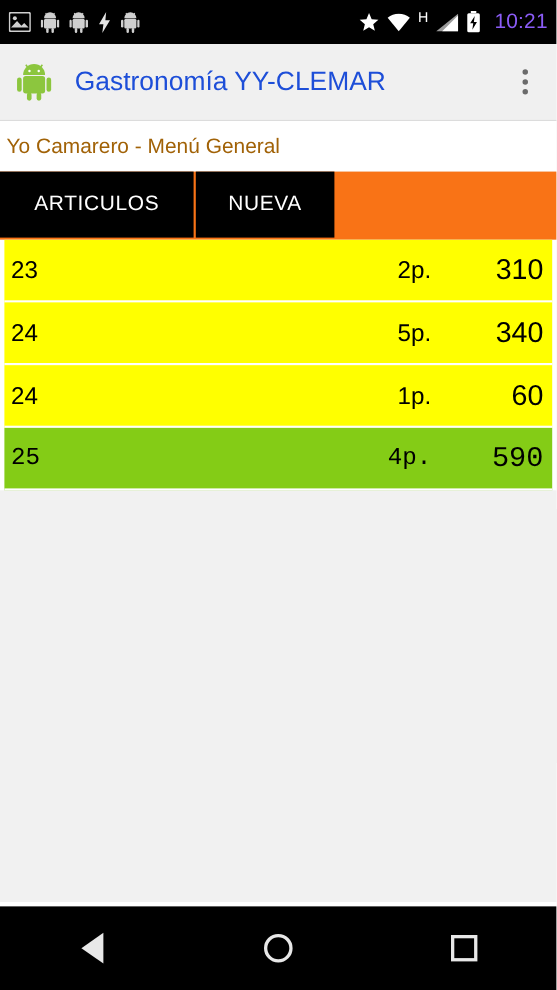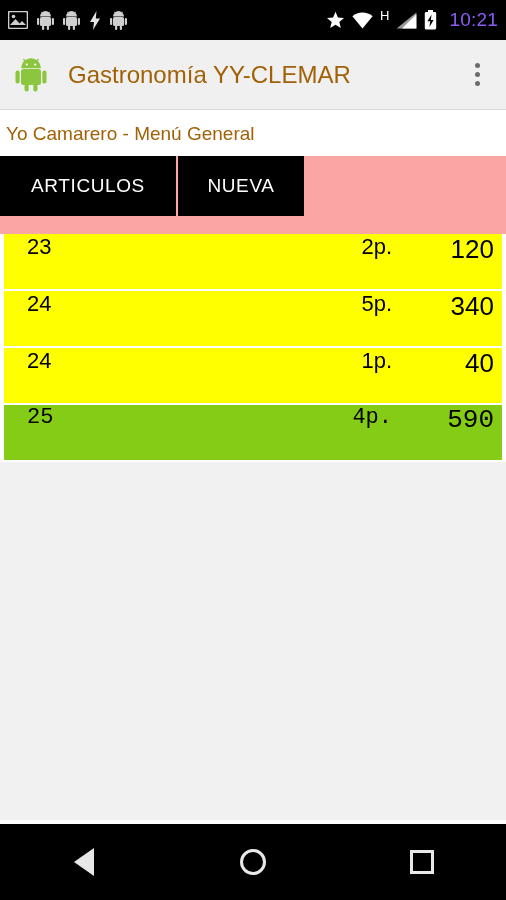--- a/index.html
+++ b/index.html
@@ -59,21 +59,21 @@
     background: #f0f0f0;
     display: flex;
     align-items: center;
     padding: 0 14px;
     flex: none;
     border-bottom: 1px solid #dcdcdc;
   }
   .app-icon { width: 34px; height: 34px; flex: none; }
   .app-title {
     font-size: 24px;
-    color: #a16207;
+    color: #1d4ed8;
     margin-left: 20px;
     white-space: nowrap;
     overflow: hidden;
   }
   .overflow {
     margin-left: auto;
     width: 30px; height: 40px;
     display: flex; flex-direction: column;
     align-items: center; justify-content: center;
     gap: 4px;
@@ -88,23 +88,23 @@
   }
   .subtitle {
     font-size: 19px;
     color: #a16207;
   }
 
   
   .btn-row {
     display: flex;
     gap: 2px;
-    background: #fca5a5;
-    flex: none;
-    padding-bottom: 18px;
+    background: #f97316;
+    flex: none;
+    padding-bottom: 2px;
   }
   .btn {
     background: #000000;
     color: #ffffff;
     height: 60px;
     display: flex;
     align-items: center;
     justify-content: center;
     font-size: 19px;
     letter-spacing: 0.6px;
@@ -115,23 +115,23 @@
 
   
   .list {
     flex: none;
     padding: 0 4px;
     background: #ffffff;
   }
   .row {
     height: 57px;
     display: flex;
-    align-items: flex-start;
+    align-items: center;
     border-bottom: 2px solid #ffffff;
-    padding: 0 8px 0 23px;
+    padding: 0 8px 0 6px;
   }
   .row .c-id {
     font-size: 22px;
     color: #000000;
     flex: 1 1 auto;
     text-align: left;
   }
   .row .c-people {
     font-size: 22px;
     color: #000000;
@@ -302,31 +302,31 @@
 
   <div class="btn-row">
     <div class="btn articulos">ARTICULOS</div>
     <div class="btn cerrar">NUEVA</div>
   </div>
 
   <div class="list" id="list">
       <div class="row" style="background: rgb(255, 255, 0);">
         <span class="c-id">23</span>
         <span class="c-people">2p.</span>
-        <span class="c-amount">120</span>
+        <span class="c-amount">310</span>
       </div>
       <div class="row" style="background: rgb(255, 255, 0);">
         <span class="c-id">24</span>
         <span class="c-people">5p.</span>
         <span class="c-amount">340</span>
       </div>
       <div class="row" style="background: rgb(255, 255, 0);">
         <span class="c-id">24</span>
         <span class="c-people">1p.</span>
-        <span class="c-amount">40</span>
+        <span class="c-amount">60</span>
       </div>
       <div class="row" style="background: #84cc16; font-family: Liberation Mono, monospace;">
         <span class="c-id">25</span>
         <span class="c-people">4p.</span>
         <span class="c-amount">590</span>
       </div>
     </div>
 
   <div class="body-fill"></div>
   <div class="thin-bar"></div>

